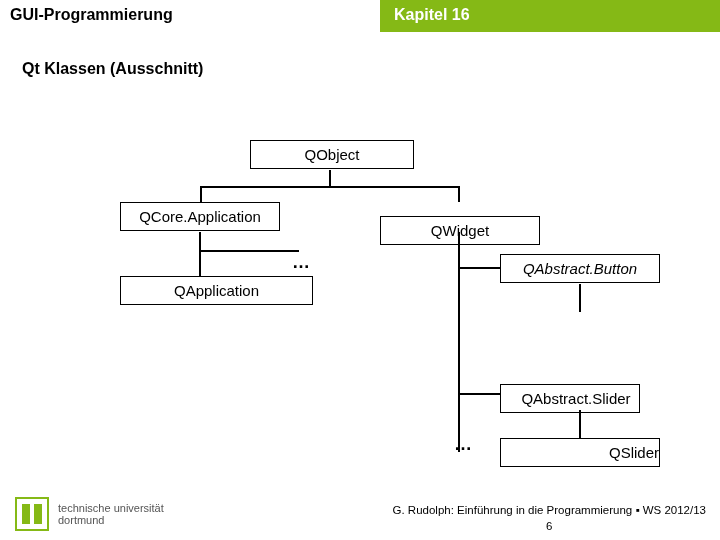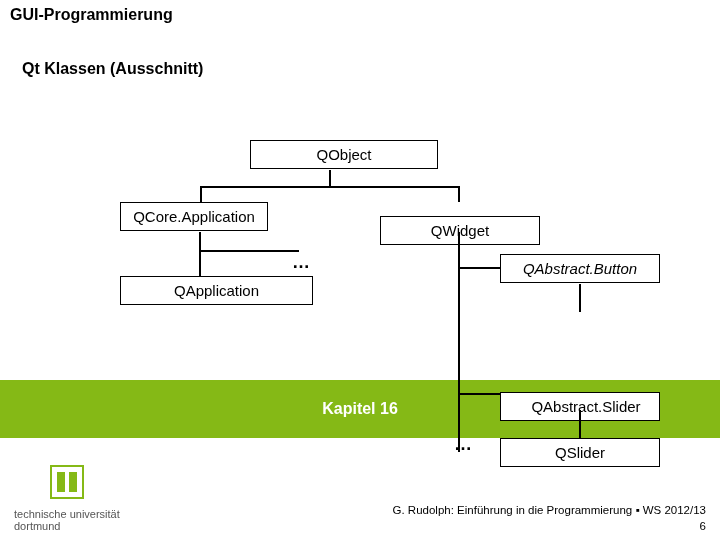--- a/index.html
+++ b/index.html
@@ -1,52 +1,52 @@
 <!DOCTYPE html>
 <html><head>
 <meta charset="utf-8">
 <style>
   * { box-sizing: border-box; margin: 0; padding: 0; }
   body { font-family: Arial, sans-serif; width: 720px; height: 540px; position: relative; background: #fff; }
-  .header { display: flex; background: #000; height: 32px; flex-direction: column; }
+  .header { display: flex; background: #000; height: 32px; }
   .header-left { background: #fff; color: #000; font-weight: bold; font-size: 16px; padding: 6px 10px; flex: 0 0 380px; }
-  .header-right { background: #85b916; color: #fff; font-weight: bold; font-size: 16px; padding: 20px 14px; flex: 1; text-align: center; }
+  .header-right { background: #85b916; color: #fff; font-weight: bold; font-size: 16px; padding: 6px 14px; flex: 1; }
   .subtitle { font-weight: bold; font-size: 16px; margin: 28px 0 8px 22px; }
   .diagram { position: absolute; top: 120px; left: 0; width: 720px; height: 360px; }
   .box { position: absolute; border: 1.5px solid #000; background: #fff; text-align: center; font-size: 15px; padding: 5px 0; }
   .line { position: absolute; background: #000; }
   .ellipsis { position: absolute; font-size: 18px; font-weight: bold; letter-spacing: 1px; }
-  .footer { position: absolute; bottom: 6px; right: 14px; font-size: 11.5px; text-align: right; line-height: 1.4; }
-  .logo { position: absolute; bottom: 8px; left: 14px; display: flex; align-items: center; gap: 8px; flex-direction: column; }
+  .footer { position: absolute; bottom: 6px; right: 14px; font-size: 11.5px; text-align: center; line-height: 1.4; }
+  .logo { position: absolute; bottom: 8px; left: 14px; display: flex; align-items: center; gap: 8px; }
   .logo svg { display: block; }
   .logo-text { font-size: 11px; color: #555; line-height: 1.1; }
 </style>
 </head>
 <body>
 
 <div class="header">
   <div class="header-left">GUI-Programmierung</div>
   <div class="header-right">Kapitel 16</div>
 </div>
 
 <div class="subtitle">Qt Klassen (Ausschnitt)</div>
 
 <div class="diagram">
 
-  <div class="box" style="left:250px; top:20px; width:188px;">QObject</div>
+  <div class="box" style="left:250px; top:20px; width:164px;">QObject</div>
 
   <div class="line" style="left:329px; top:50px; width:2px; height:18px;"></div>
 
   <div class="line" style="left:200px; top:66px; width:260px; height:2px;"></div>
 
   <div class="line" style="left:200px; top:66px; width:2px; height:16px;"></div>
 
   <div class="line" style="left:458px; top:66px; width:2px; height:16px;"></div>
 
-  <div class="box" style="left:120px; top:82px; width:148px;">QCore.Application</div>
+  <div class="box" style="left:120px; top:82px; width:160px;">QCore.Application</div>
 
   <div class="box" style="left:380px; top:96px; width:160px;">QWidget</div>
 
   <div class="line" style="left:199px; top:112px; width:2px; height:20px;"></div>
 
   <div class="line" style="left:199px; top:130px; width:100px; height:2px;"></div>
 
   <div class="line" style="left:199px; top:130px; width:2px; height:26px;"></div>
 
   <div class="ellipsis" style="left:292px; top:132px;">…</div>
@@ -57,25 +57,25 @@
 
   <div class="line" style="left:458px; top:147px; width:42px; height:2px;"></div>
 
   <div class="box" style="left:500px; top:134px; width:160px;font-style:italic;">QAbstract.Button</div>
 
   <div class="line" style="left:579px; top:164px; width:2px; height:28px;"></div>
 
 
   <div class="line" style="left:458px; top:273px; width:42px; height:2px;"></div>
 
-  <div class="box" style="left:500px; top:272px; width:160px;padding-left:12px;">QAbstract.Slider</div>
+  <div class="box" style="left:500px; top:264px; width:140px;padding-left:12px;">QAbstract.Slider</div>
 
   <div class="line" style="left:579px; top:290px; width:2px; height:28px;"></div>
 
-  <div class="box" style="left:500px; top:318px; width:160px;">QSlider</div>
+  <div class="box" style="left:500px; top:318px; width:160px;text-align:right;">QSlider</div>
 
   <div class="ellipsis" style="left:454px; top:314px;">…</div>
 </div>
 
 <div class="logo">
   <svg width="36" height="36" viewBox="0 0 36 36">
     <rect x="2" y="2" width="32" height="32" fill="none" stroke="#85b916" stroke-width="2"></rect>
     <rect x="8" y="8" width="8" height="20" fill="#85b916"></rect>
     <rect x="20" y="8" width="8" height="20" fill="#85b916"></rect>
   </svg>

